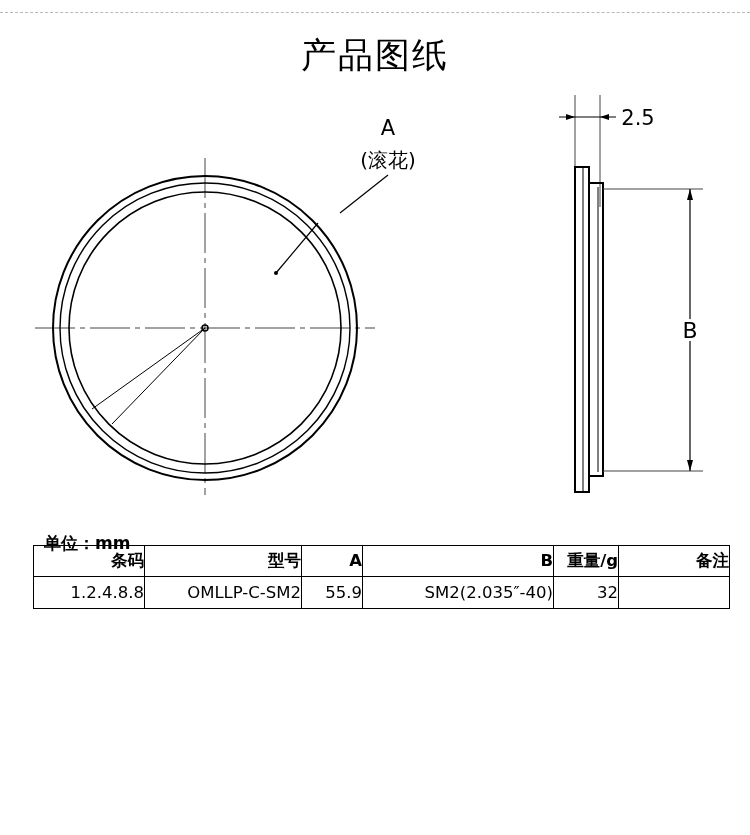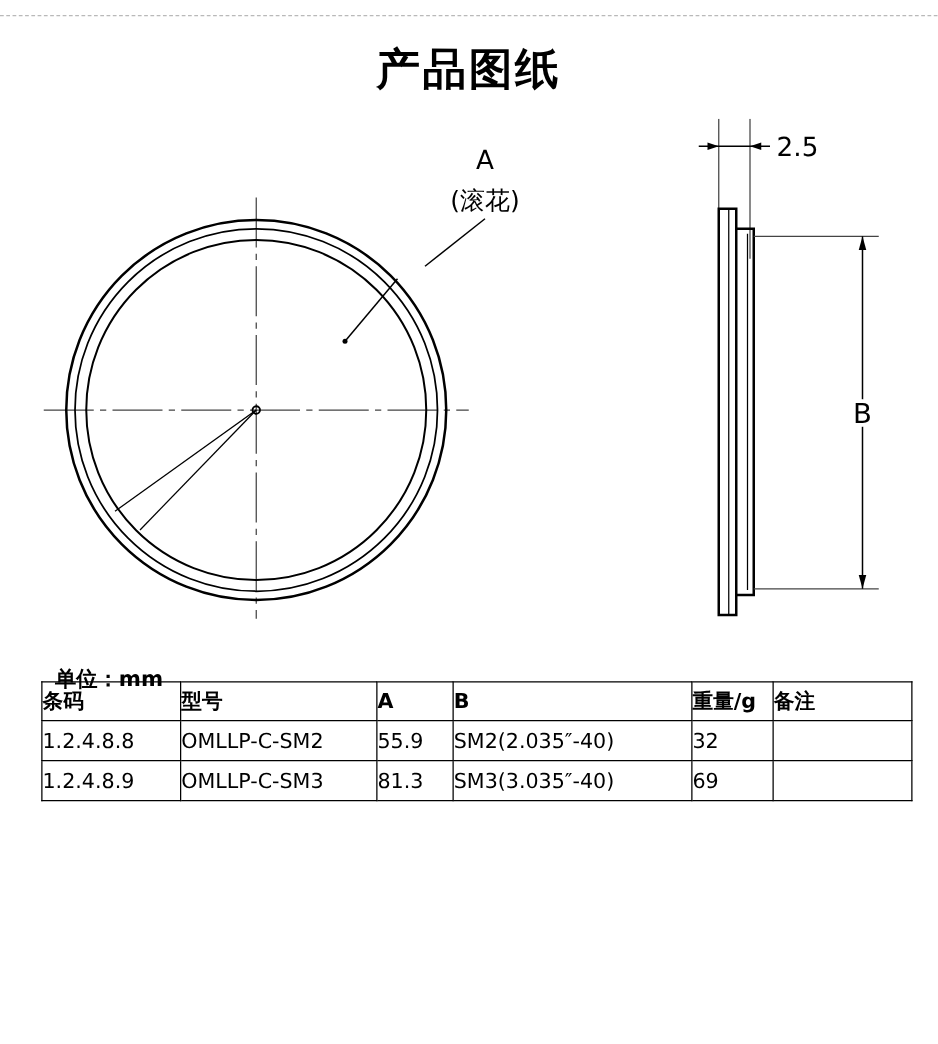--- a/index.html
+++ b/index.html
@@ -27,21 +27,21 @@
     width: 750px;
     border-top: 1px dashed #b9b9b9;
   }
   .title {
     position: absolute;
     left: 0;
     top: 32px;
     width: 750px;
     text-align: center;
     font-size: 35px;
-    font-weight: bold;
+    font-weight: normal;
     letter-spacing: 2px;
     font-family: "DejaVu Sans", "Liberation Sans", sans-serif;
   }
   .drawing-area {
     position: absolute;
     left: 0;
     top: 95px;
     width: 750px;
     height: 400px;
   }
@@ -57,21 +57,21 @@
   table.spec {
     position: absolute;
     left: 33px;
     top: 545px;
     border-collapse: collapse;
     font-size: 16.5px;
     font-family: "DejaVu Sans", "Liberation Sans", sans-serif;
   }
   table.spec th, table.spec td {
     border: 1px solid #000000;
-    text-align: left;
+    text-align: right;
     padding: 0;
     height: 31px;
     line-height: 31px;
     white-space: nowrap;
     font-weight: normal;
   }
   table.spec thead th {
     font-weight: bold;
     height: 30px;
     line-height: 30px;
@@ -168,24 +168,16 @@
     </thead>
     <tbody>
       <tr>
         <td>1.2.4.8.8</td>
         <td>OMLLP-C-SM2</td>
         <td>55.9</td>
         <td>SM2(2.035″-40)</td>
         <td>32</td>
         <td></td>
       </tr>
-      <tr>
-        <td>1.2.4.8.9</td>
-        <td>OMLLP-C-SM3</td>
-        <td>81.3</td>
-        <td>SM3(3.035″-40)</td>
-        <td>69</td>
-        <td></td>
-      </tr>
     </tbody>
   </table>
 
 </div>
 
 </body></html>

